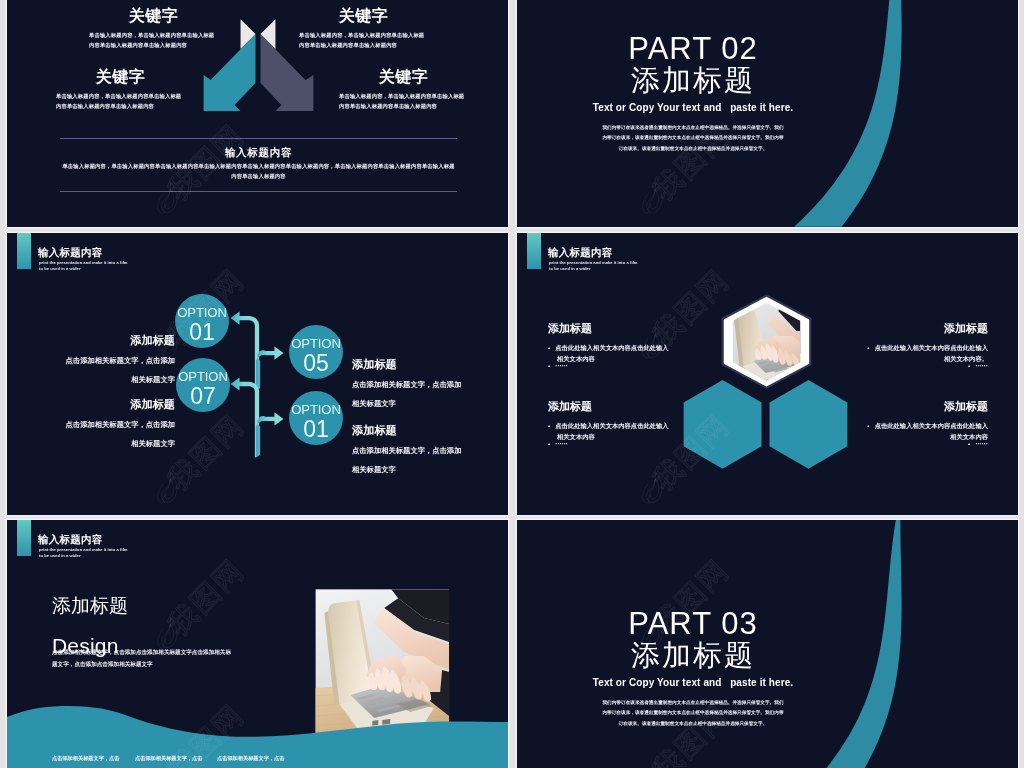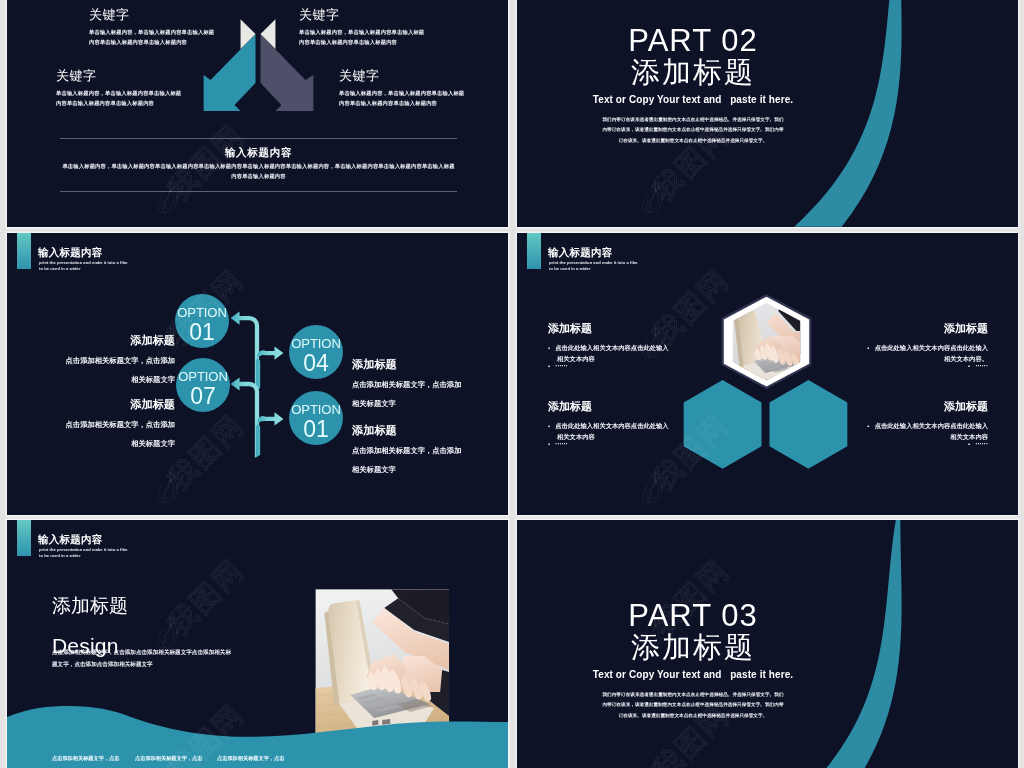--- a/index.html
+++ b/index.html
@@ -12,29 +12,29 @@
 .s2{left:517px;top:-55px;width:501px;height:282px;}
 .s3{left:7px;top:233px;width:501px;height:282px;}
 .s4{left:517px;top:233px;width:501px;height:282px;}
 .s5{left:7px;top:520px;width:501px;height:282px;}
 .s6{left:517px;top:520px;width:501px;height:282px;}
 .wmwrap{position:absolute;left:0;top:0;width:1024px;height:768px;pointer-events:none;z-index:90;}
 .svgfull{position:absolute;left:0;top:0;width:501px;height:282px;display:block;}
 
 
 .kw{position:absolute;}
-.kw .kwt{font-size:13px;font-weight:400;color:#ffffff;letter-spacing:.5px;line-height:1;}
+.kw .kwt{font-size:16px;font-weight:700;color:#ffffff;letter-spacing:.5px;line-height:1;text-align:center;}
 .kw .kwb{font-size:5.3px;color:#f0f2f8;font-weight:700;line-height:1.95;margin-top:6px;width:129px;letter-spacing:.15px;}
 .s1foot{position:absolute;left:53px;top:193px;width:397px;text-align:center;}
 .s1foot .rule{height:1px;background:#5a6080;width:100%;}
 .s1foot .ft{font-size:10.5px;font-weight:700;color:#fff;margin:7px 0 0;letter-spacing:.7px;line-height:1.3;}
 .s1foot .fb{font-size:5.3px;color:#f0f2f8;font-weight:700;line-height:1.95;padding:1px 0 10px;letter-spacing:.15px;}
 
 
-.part{position:absolute;left:-75px;width:502px;text-align:center;}
+.part{position:absolute;left:-75px;width:502px;text-align:center;margin-top:8px;}
 .part .pl{font-size:31px;font-weight:400;color:#fff;letter-spacing:1px;line-height:1.08;}
 .part .pt{font-size:29px;font-weight:400;color:#fff;letter-spacing:2px;line-height:1.08;}
 .part .ps{font-size:10px;font-weight:700;color:#ffffff;margin-top:5px;letter-spacing:.1px;}
 .part .pb{font-size:4.6px;color:#eef0f6;font-weight:700;line-height:2.3;margin:10px auto 0;width:185px;text-align:center;letter-spacing:.05px;}
 
 
 .hdr{position:absolute;left:10px;top:0px;}
 .hdr .bar{position:absolute;left:0;top:0;width:14px;height:36px;
   background:linear-gradient(180deg,#62c9c3 0%,#2e93ae 100%);}
 .hdr .ht{position:absolute;left:21px;top:14px;font-size:10.5px;font-weight:700;color:#fff;letter-spacing:.25px;white-space:nowrap;line-height:1;}
@@ -150,21 +150,21 @@
   <div class="circ" style="left:168px;top:61px;">
     <div class="cl">OPTION</div>
     <div class="cn">01</div>
   </div>
   <div class="circ" style="left:169px;top:125px;">
     <div class="cl">OPTION</div>
     <div class="cn">07</div>
   </div>
   <div class="circ" style="left:282px;top:92px;">
     <div class="cl">OPTION</div>
-    <div class="cn">04</div>
+    <div class="cn">05</div>
   </div>
   <div class="circ" style="left:282px;top:158px;">
     <div class="cl">OPTION</div>
     <div class="cn">01</div>
   </div>
   <div class="s3t" style="left:20px;top:102px;width:148px;text-align:right;">
     <div class="t">添加标题</div>
     <div class="l">点击添加相关标题文字，点击添加</div>
     <div class="l l2">相关标题文字</div>
   </div>

